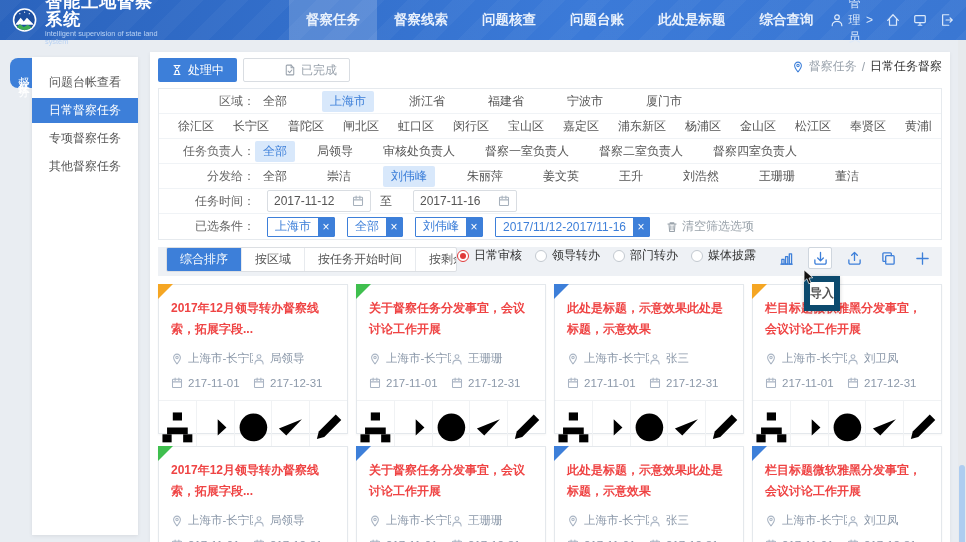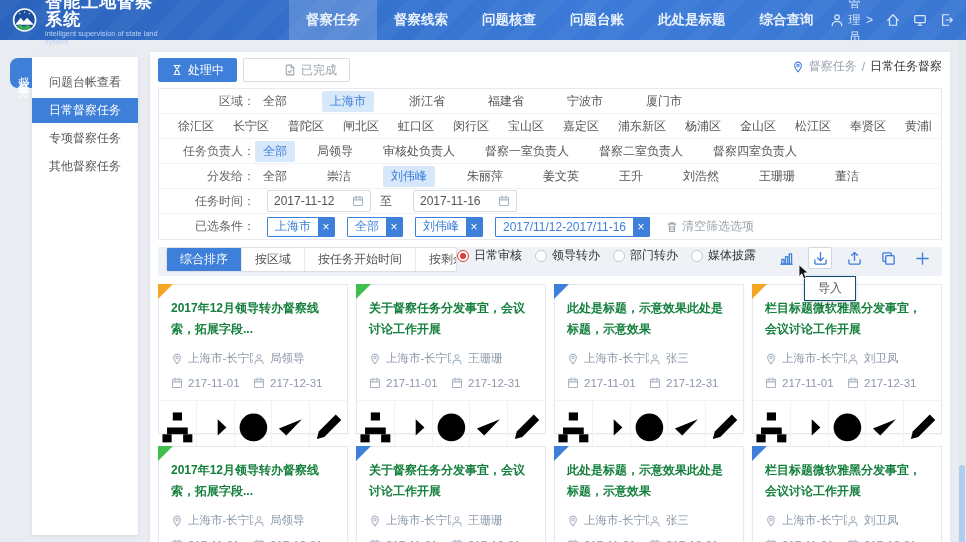--- a/index.html
+++ b/index.html
@@ -84,30 +84,30 @@
   .sort-tab.active { background:#3d7fd9; color:#fff; }
   .radios { display:flex; gap:13px; margin-left:auto; margin-right:18px; }
   .radio { display:flex; align-items:center; gap:5px; color:#333; cursor:pointer; white-space:nowrap; }
   .rdot { width:12px; height:12px; border:1px solid #c3c9d0; border-radius:50%; background:#fff; position:relative; flex:none; }
   .rdot.checked { border-color:#e03a3a; }
   .rdot.checked::after { content:""; position:absolute; inset:2px; border-radius:50%; background:#e03a3a; }
   .toolbar { display:flex; align-items:center; gap:10px; color:#3d7fd9; }
   .tool-btn { width:24px; height:22px; display:flex; align-items:center; justify-content:center; cursor:pointer; }
   .tool-wrap { position:relative; }
   .tool-btn.boxed { background:#fff; border:1px solid #cfd6de; border-radius:2px; }
-  .tooltip { position:absolute; top:29px; left:-4px; background:#fff; border:1px solid #0c4a6e;
-    padding:3px 13px; color:#555; white-space:nowrap; box-shadow:0 1px 4px rgba(0,0,0,.18); z-index:20; }
+  .tooltip { position:absolute; top:29px; left:-4px; background:#fff; border:6px solid #0c4a6e;
+    padding:3px 0; color:#555; white-space:nowrap; box-shadow:0 1px 4px rgba(0,0,0,.18); z-index:20;font-weight:bold; }
   .cursor-arrow { position:absolute; top:-13px; left:-8px; }
   .cursor-arrow svg { width:13px; height:16px; }
 
   
   .cards { display:grid; grid-template-columns:repeat(4,1fr); gap:12px 8px; }
   .card { background:#fff; border:1px solid #e4e8ec; position:relative; height:150px; box-shadow:0 1px 2px rgba(0,0,0,.04); cursor:pointer; }
   .corner { position:absolute; top:-1px; left:-1px; width:0; height:0; border-top:15px solid #3d7fd9; border-right:15px solid transparent; }
-  .card-title { padding:13px 12px 0; font-weight:bold; color:#15803d; line-height:1.75; height:55px; overflow:hidden; }
+  .card-title { padding:13px 12px 0; font-weight:bold; color:#ef4444; line-height:1.75; height:55px; overflow:hidden; }
   .card-meta { display:flex; padding:0 12px; margin-top:11px; color:#8b98a9; font-size:11.5px; }
   .meta-col { display:flex; align-items:center; gap:5px; width:50%; overflow:hidden; white-space:nowrap; }
   .meta-col .ic { color:#a9b4c3; flex:none; }
   .card-actions { border-top:1px solid #f0f2f4; margin-top:11px; display:flex; }
   .act { flex:1; display:flex; align-items:center; justify-content:center; padding:8px 0; color:#c9d1da; }
   .act + .act { border-left:1px solid #f0f2f4; }
   .act.on { color:#3d7fd9; }
 
   
   .scroll-track { position:absolute; right:0; top:40px; bottom:0; width:8px; background:#e7eaed; }

